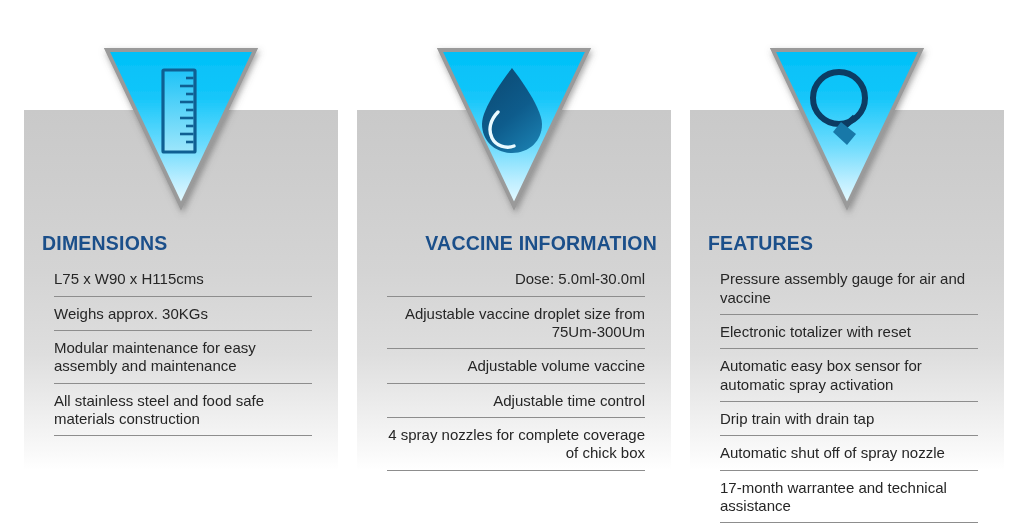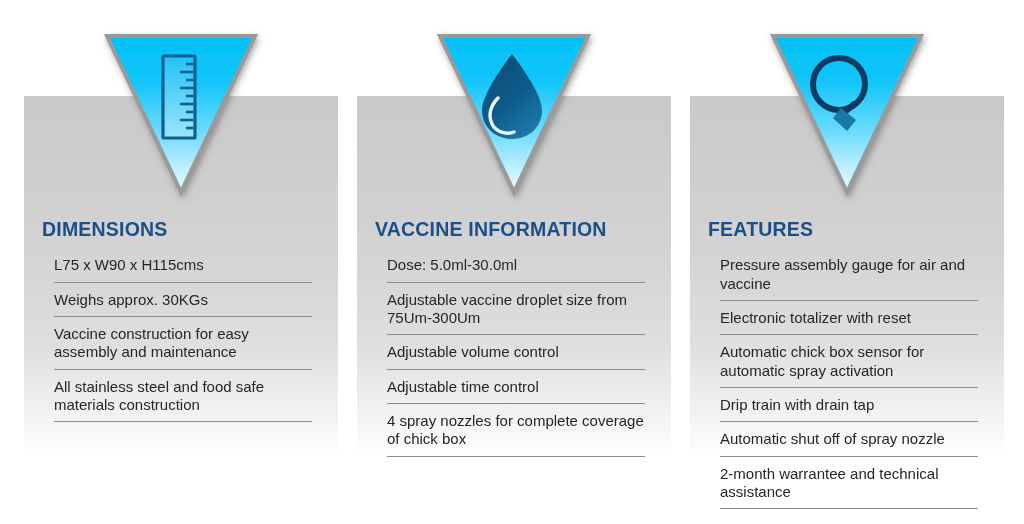--- a/index.html
+++ b/index.html
@@ -19,26 +19,26 @@
   
   .columns {
     position: absolute;
     left: 0; top: 0;
     width: 1024px;
     height: 524px;
   }
 
   .column {
     position: absolute;
-    top: 4px;
+    top: 18px;
     width: 314px;
     height: 452px;
   }
   .column.c1 { left: 24px; }
-  .column.c2 { left: 357px; }
+  .column.c2 { left: 357px; text-align: right; }
   .column.c3 { left: 690px; }
 
   
   .panel-bg {
     position: absolute;
     left: 0;
     top: 92px;
     width: 314px;
     height: 360px;
     background: linear-gradient(to bottom,
@@ -144,21 +144,21 @@
           </g>
         </g>
       </svg>
     </div>
 
     <div class="content">
       <h2 class="heading">DIMENSIONS</h2>
       <ul class="spec-list">
         <li class="spec-item">L75 x W90 x H115cms</li>
         <li class="spec-item">Weighs approx. 30KGs</li>
-        <li class="spec-item">Vaccine construction for easy assembly and maintenance</li>
+        <li class="spec-item">Modular maintenance for easy assembly and maintenance</li>
         <li class="spec-item">All stainless steel and food safe materials construction</li>
       </ul>
     </div>
   </div>
 
   <div class="column c2">
     <div class="panel-bg"></div>
 
     <div class="badge">
       <svg width="152" height="162" viewBox="0 0 152 162">
@@ -188,21 +188,21 @@
           <path d="M60 64 C52 72 50 82 54 90 C58 98 68 101 76 98" fill="none" stroke="#eafaff" stroke-width="3.4" stroke-linecap="round"></path>
         </g>
       </svg>
     </div>
 
     <div class="content">
       <h2 class="heading">VACCINE INFORMATION</h2>
       <ul class="spec-list">
         <li class="spec-item">Dose: 5.0ml-30.0ml</li>
         <li class="spec-item">Adjustable vaccine droplet size from 75Um-300Um</li>
-        <li class="spec-item">Adjustable volume control</li>
+        <li class="spec-item">Adjustable volume vaccine</li>
         <li class="spec-item">Adjustable time control</li>
         <li class="spec-item">4 spray nozzles for complete coverage of chick box</li>
       </ul>
     </div>
   </div>
 
   <div class="column c3">
     <div class="panel-bg"></div>
 
     <div class="badge">
@@ -228,21 +228,21 @@
           <path d="M70 74 L85 86 L76 97 L62 84 Z" fill="#1878a8"></path>
         </g>
       </svg>
     </div>
 
     <div class="content">
       <h2 class="heading">FEATURES</h2>
       <ul class="spec-list">
         <li class="spec-item">Pressure assembly gauge for air and vaccine</li>
         <li class="spec-item">Electronic totalizer with reset</li>
-        <li class="spec-item">Automatic chick box sensor for automatic spray activation</li>
+        <li class="spec-item">Automatic easy box sensor for automatic spray activation</li>
         <li class="spec-item">Drip train with drain tap</li>
         <li class="spec-item">Automatic shut off of spray nozzle</li>
-        <li class="spec-item">2-month warrantee and technical assistance</li>
+        <li class="spec-item">17-month warrantee and technical assistance</li>
       </ul>
     </div>
   </div>
 
 </div>
 
 </body></html>

